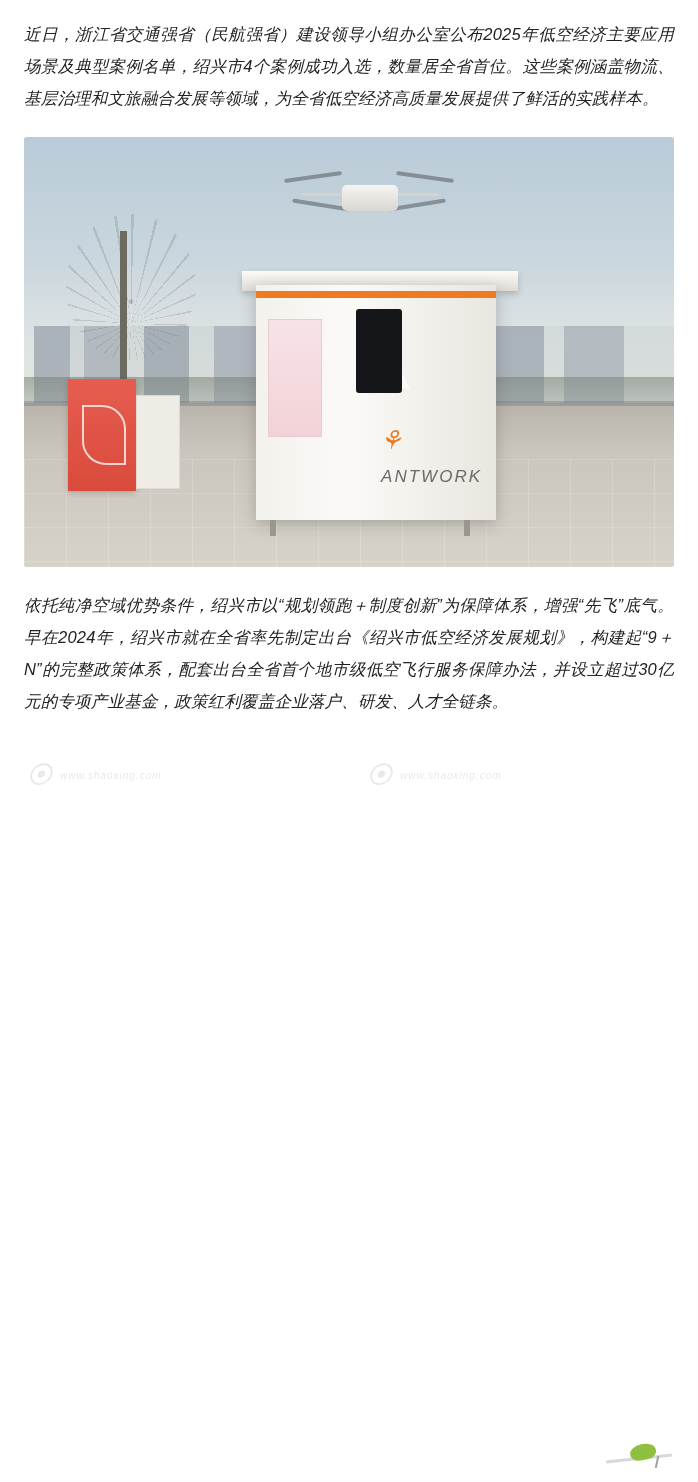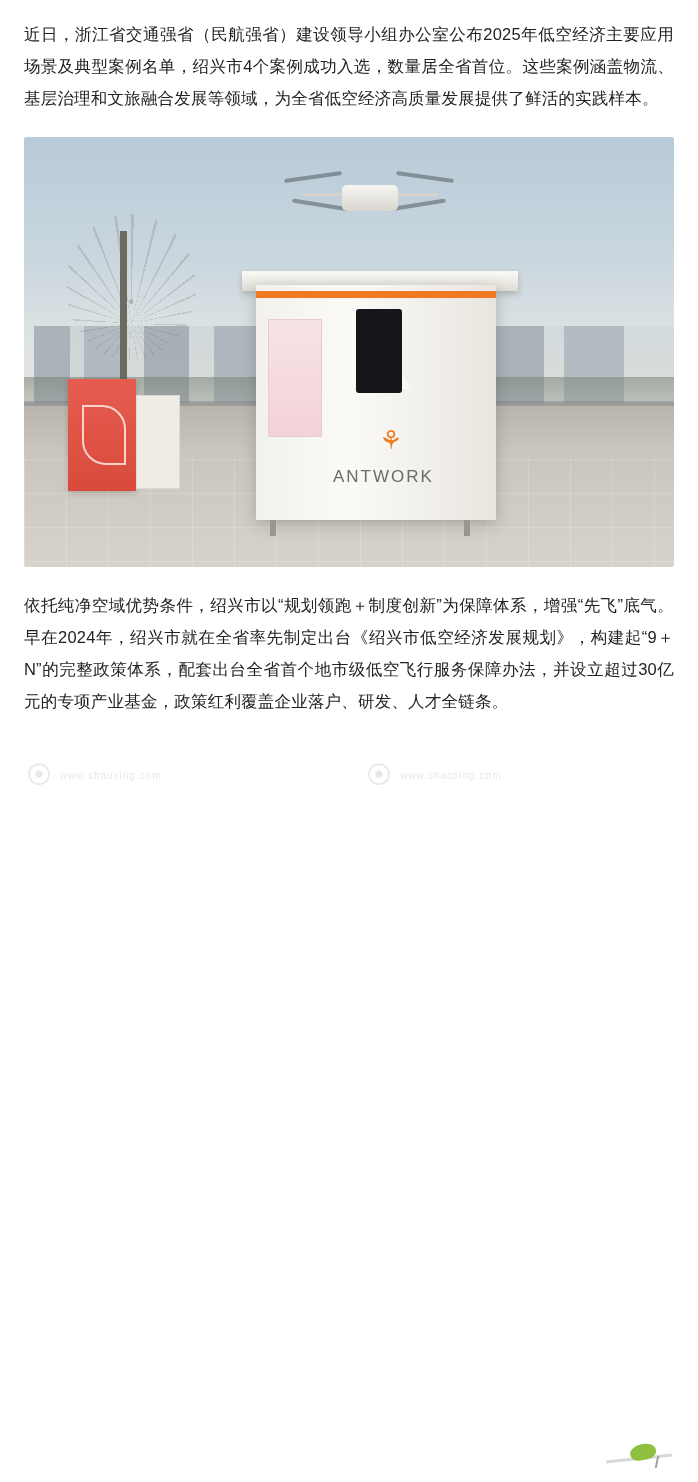--- a/index.html
+++ b/index.html
@@ -12,20 +12,21 @@
     font-family: "Liberation Sans", sans-serif;
   }
   .page {
     width: 698px;
     min-height: 1482px;
     background: #ffffff;
     box-sizing: border-box;
     padding: 18px 24px 0 24px;
     position: relative;
     overflow: hidden;
+    font-style: italic;
   }
   .para {
     font-size: 16.5px;
     line-height: 1.95;
     color: #222222;
     text-align: justify;
     margin: 0 0 20px 0;
     letter-spacing: 0.2px;
   }
   .para.first {
@@ -159,22 +160,22 @@
   .kiosk-logo {
     position: absolute;
     left: 352px; top: 288px; width: 30px; height: 30px;
     color: #f07a21;
     font-size: 26px;
     line-height: 30px;
     text-align: center;
   }
   .kiosk-brand {
     position: absolute;
-    left: 309px; top: 330px; width: 120px;
-    text-align: left;
+    left: 338px; top: 330px; width: 120px;
+    text-align: right;
     color: #6b6b6b;
     font-size: 17px;
     letter-spacing: 2px;
   }
   .kiosk-legs {
     position: absolute;
     left: 240px; top: 383px; width: 226px; height: 16px;
     background: linear-gradient(to right,
       rgba(0,0,0,0) 0 6px, #9a968e 6px 12px,
       rgba(0,0,0,0) 12px 200px, #9a968e 200px 206px, rgba(0,0,0,0) 206px 226px);

